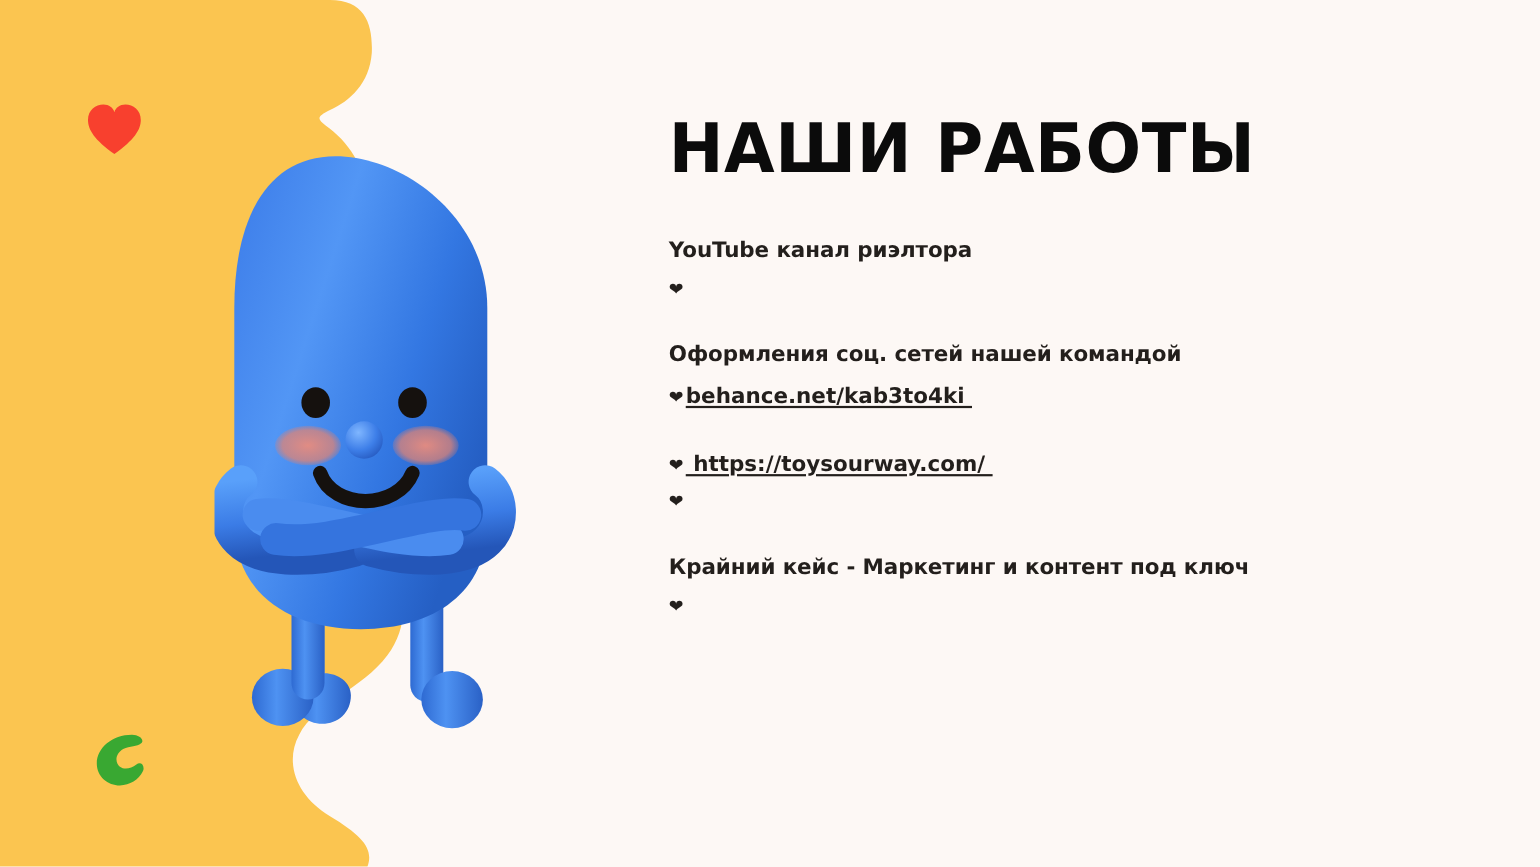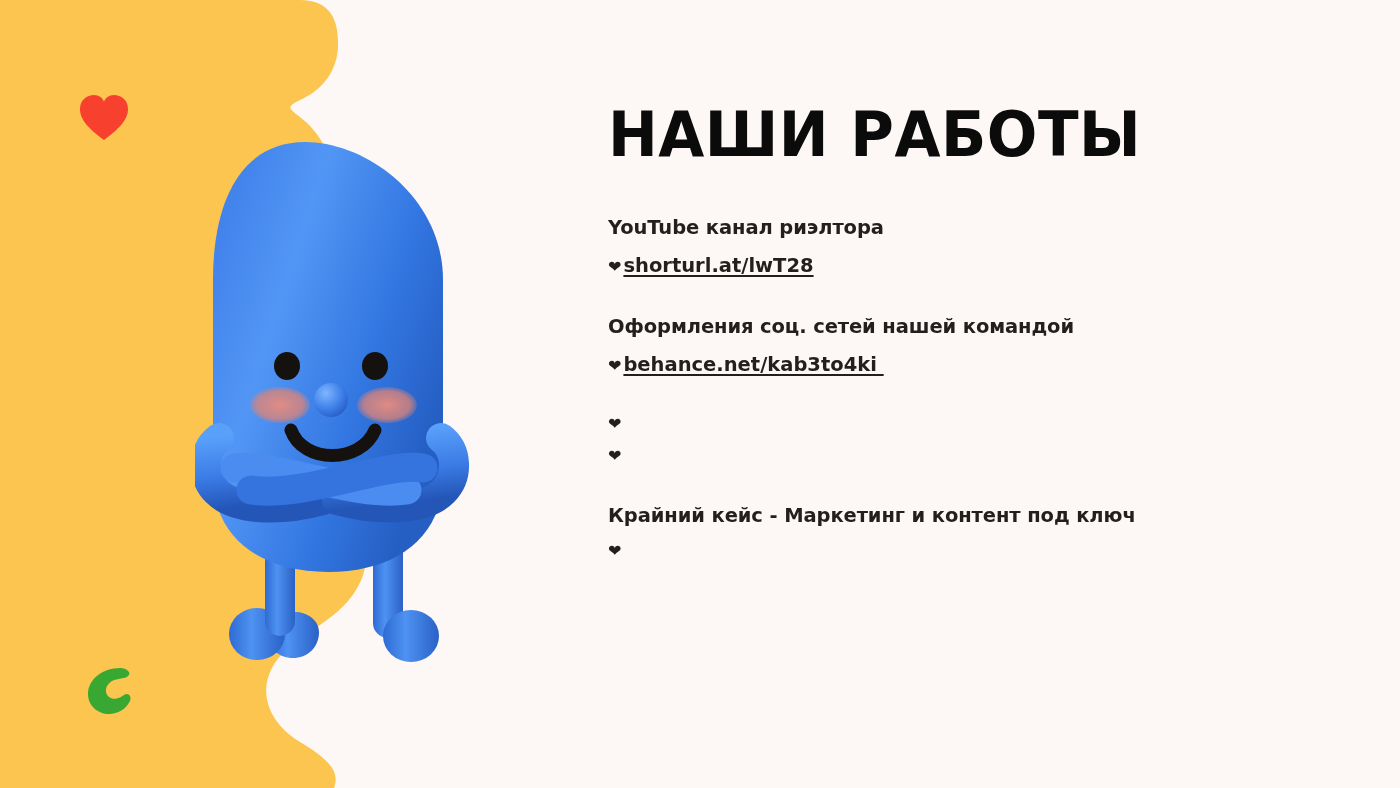--- a/index.html
+++ b/index.html
@@ -213,35 +213,35 @@
   <div class="content">
 
     <h1 class="title">НАШИ РАБОТЫ</h1>
 
     <div class="groups">
 
       <div class="group">
         <div class="group-heading">YouTube канал риэлтора</div>
         <div class="link-row">
           <span class="bullet-heart">❤</span>
-          <a class="link-text" href="#">shorturl.at/lwT28</a>
         </div>
       </div>
 
       <div class="group">
         <div class="group-heading">Оформления соц. сетей нашей командой</div>
         <div class="link-row">
           <span class="bullet-heart">❤</span>
           <a class="link-text" href="#">behance.net/kab3to4ki </a>
         </div>
       </div>
 
       <div class="group">
         <div class="link-row">
           <span class="bullet-heart">❤</span>
+          <a class="link-text" href="#"> https://toysourway.com/ </a>
         </div>
         <div class="link-row">
           <span class="bullet-heart">❤</span>
         </div>
       </div>
 
       <div class="group">
         <div class="group-heading">Крайний кейс - Маркетинг и контент под ключ</div>
         <div class="link-row">
           <span class="bullet-heart">❤</span>

